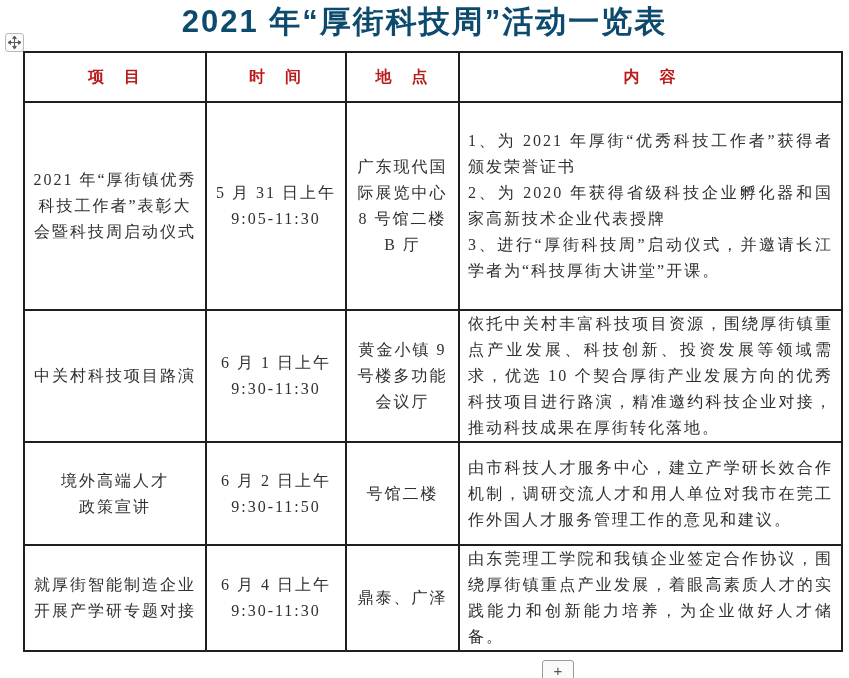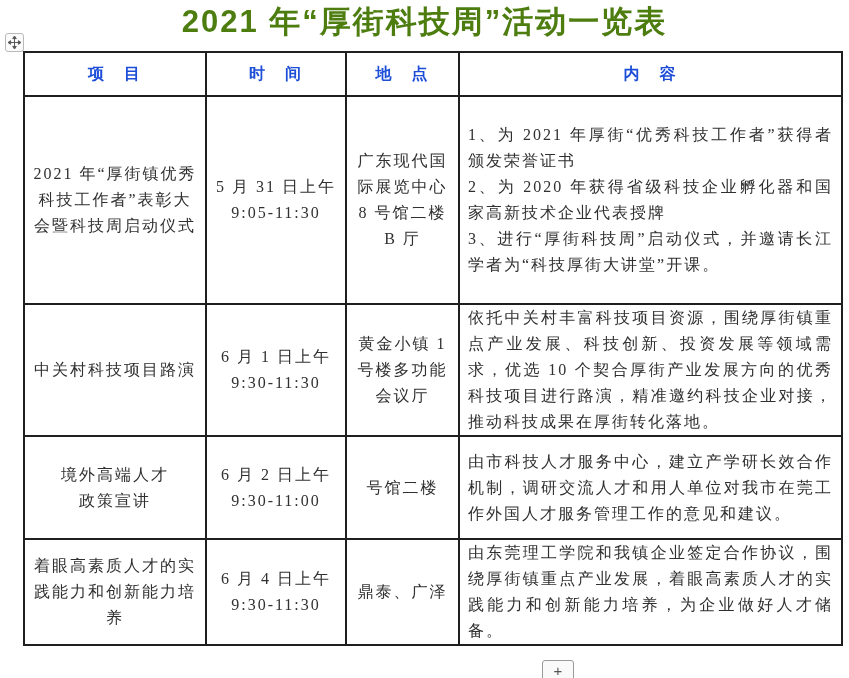--- a/index.html
+++ b/index.html
@@ -14,21 +14,21 @@
   
   .title{
     position:absolute;
     left:0;top:1px;width:849px;
     margin:0;
     text-align:center;
     font-family:"Liberation Sans","DejaVu Sans",sans-serif;
     font-weight:700;
     font-size:31px;
     letter-spacing:2px;
-    color:#4d7c0f;
+    color:#0c4a6e;
     white-space:nowrap;
   }
   
   .move-handle{
     position:absolute;
     left:5px;top:33px;
     width:19px;height:19px;
     border:1px solid #b9b9b9;
     border-radius:3px;
     background:#fbfbfb;
@@ -66,22 +66,22 @@
     font-size:16px;
     line-height:26px;
     letter-spacing:2px;
     vertical-align:middle;
     overflow:hidden;
     box-sizing:border-box;
   }
   table.sched th{
     font-weight:700;
     text-align:center;
-    color:#1d4ed8;
-    height:44px;
+    color:#b91c1c;
+    height:50px;
     padding:0 4px;
   }
   
   tr.r0 td{height:208px;}
   tr.r1 td{height:131px;}
   tr.r2 td{height:103px;}
   tr.r3 td{height:78px;}
   tr.r4 td{height:82px;}
   
   td.c-proj, td.c-time, td.c-loc{
@@ -143,33 +143,33 @@
 9:05-11:30</td>
         <td class="c-loc">广东现代国际展览中心 8 号馆二楼 B 厅</td>
         <td class="c-content">1、为 2021 年厚街“优秀科技工作者”获得者颁发荣誉证书
 2、为 2020 年获得省级科技企业孵化器和国家高新技术企业代表授牌
 3、进行“厚街科技周”启动仪式，并邀请长江学者为“科技厚街大讲堂”开课。</td>
       </tr>
       <tr class="r1">
         <td class="c-proj">中关村科技项目路演</td>
         <td class="c-time">6 月 1 日上午
 9:30-11:30</td>
-        <td class="c-loc">黄金小镇 1 号楼多功能会议厅</td>
+        <td class="c-loc">黄金小镇 9 号楼多功能会议厅</td>
         <td class="c-content">依托中关村丰富科技项目资源，围绕厚街镇重点产业发展、科技创新、投资发展等领域需求，优选 10 个契合厚街产业发展方向的优秀科技项目进行路演，精准邀约科技企业对接，推动科技成果在厚街转化落地。</td>
       </tr>
       <tr class="r2">
         <td class="c-proj">境外高端人才
 政策宣讲</td>
         <td class="c-time">6 月 2 日上午
-9:30-11:00</td>
+9:30-11:50</td>
         <td class="c-loc">号馆二楼</td>
         <td class="c-content">由市科技人才服务中心，建立产学研长效合作机制，调研交流人才和用人单位对我市在莞工作外国人才服务管理工作的意见和建议。</td>
       </tr>
       <tr class="r4">
-        <td class="c-proj">着眼高素质人才的实践能力和创新能力培养</td>
+        <td class="c-proj">就厚街智能制造企业开展产学研专题对接</td>
         <td class="c-time">6 月 4 日上午
 9:30-11:30</td>
         <td class="c-loc">鼎泰、广泽</td>
         <td class="c-content">由东莞理工学院和我镇企业签定合作协议，围绕厚街镇重点产业发展，着眼高素质人才的实践能力和创新能力培养，为企业做好人才储备。</td>
       </tr>
     </tbody>
   </table>
 
   <div class="add-btn">+</div>
 

